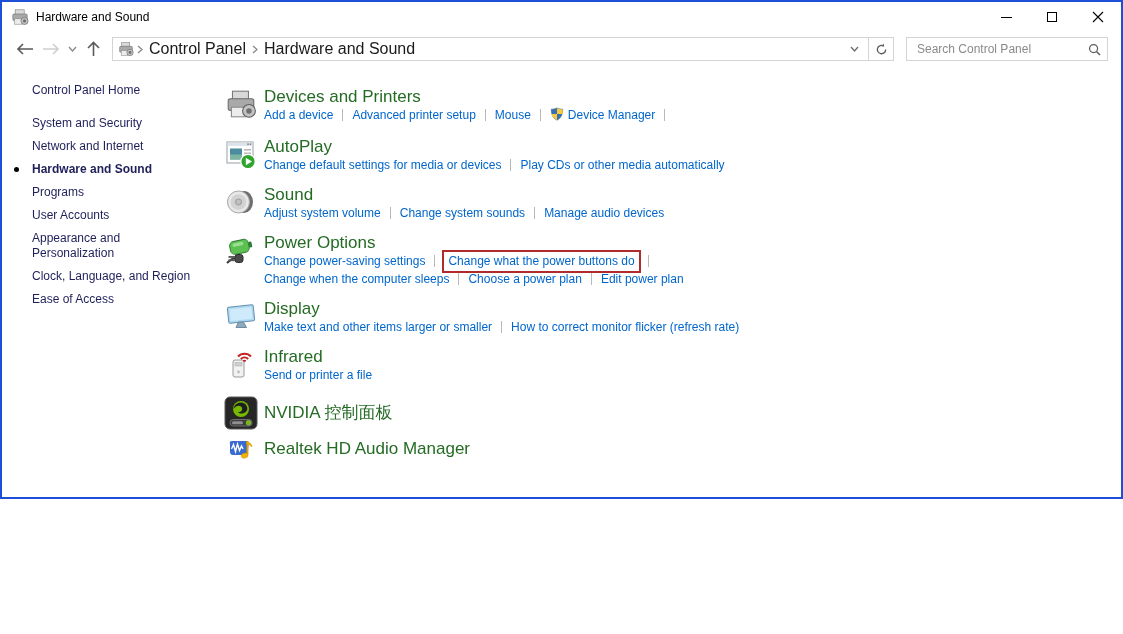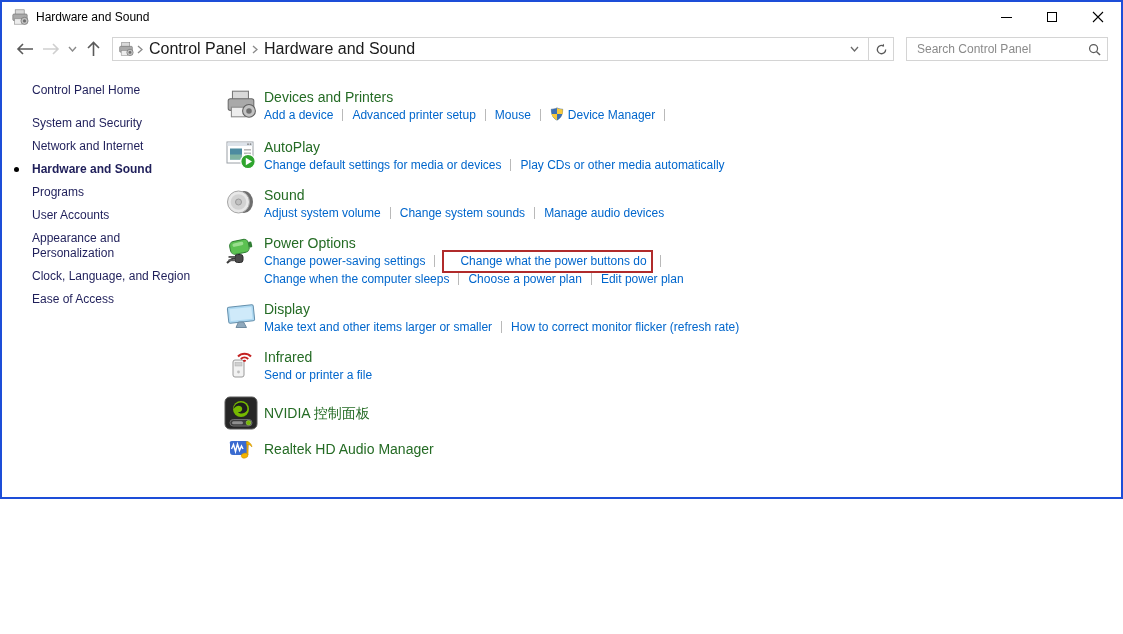--- a/index.html
+++ b/index.html
@@ -36,25 +36,25 @@
   .side-item { font-size:12px; color:#1f1f5a; line-height:15px; margin-bottom:8px; cursor:pointer; position:relative; max-width:170px; }
   .side-item.home { margin-bottom:18px; }
   .side-item.active { font-weight:bold; }
   .bullet { position:absolute; left:-18px; top:5px; width:5px; height:5px; border-radius:50%; background:#000; }
 
   .main { flex:1; padding-top:22px; }
   .section { display:flex; margin-bottom:12px; }
   .section.compact { align-items:center; margin-bottom:9px; }
   .icon-box { width:34px; flex:0 0 auto; display:flex; justify-content:center; margin-right:6px; }
   .sec-text {}
-  .sec-title { font-size:14px; line-height:17px; color:#246b24; text-decoration:none; display:inline-block; cursor:pointer; }
+  .sec-title { font-size:17px; line-height:17px; color:#246b24; text-decoration:none; display:inline-block; cursor:pointer; }
   .links-row { line-height:18px; font-size:12px; white-space:nowrap; }
   .tlink { color:#0066cc; text-decoration:none; cursor:pointer; }
   .sep { display:inline-block; width:1px; height:12px; background:#b9b9b9; margin:0 9px; vertical-align:-2px; }
-  .boxed { border:2px solid #b02b2b; padding:2px 4px 3px 16px; margin:0 -2px; }
+  .boxed { border:2px solid #b02b2b; padding:2px 4px 3px 4px; margin:0 -2px; }
   .shield { display:inline-block; vertical-align:-2px; margin-right:4px; }
 </style>
 </head>
 <body>
 
 <svg width="0" height="0" style="position:absolute">
   <defs>
     <g id="printer">
       <rect x="7" y="3" width="15" height="8" fill="#d9d9d9" stroke="#7a7a7a"></rect>
       <rect x="3" y="10" width="24" height="11" rx="2" fill="#a9a9a9" stroke="#6b6b6b"></rect>

